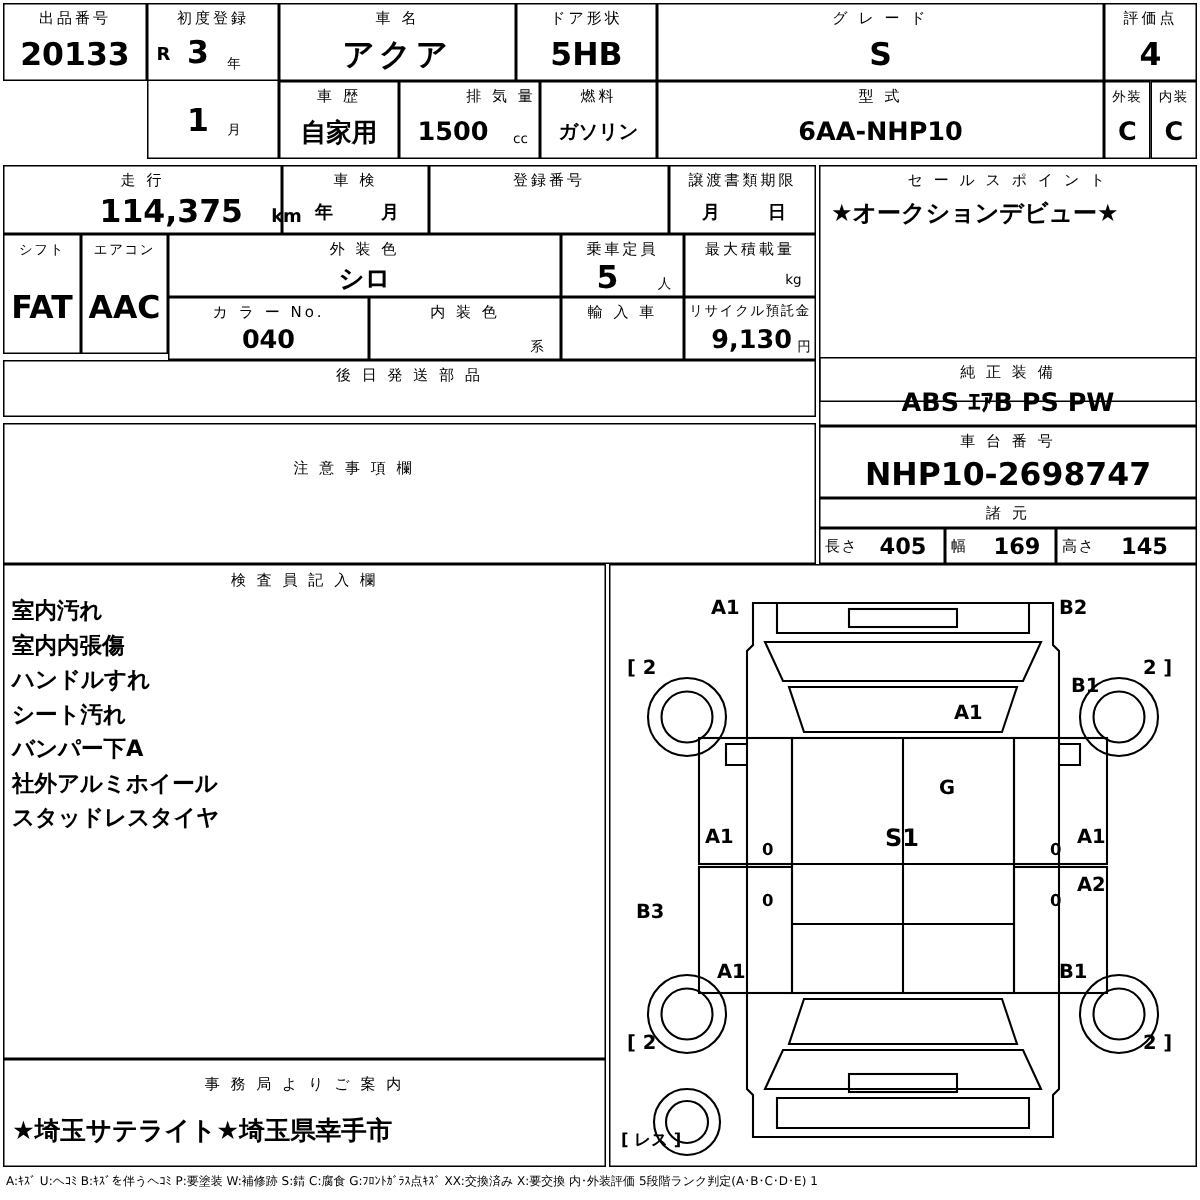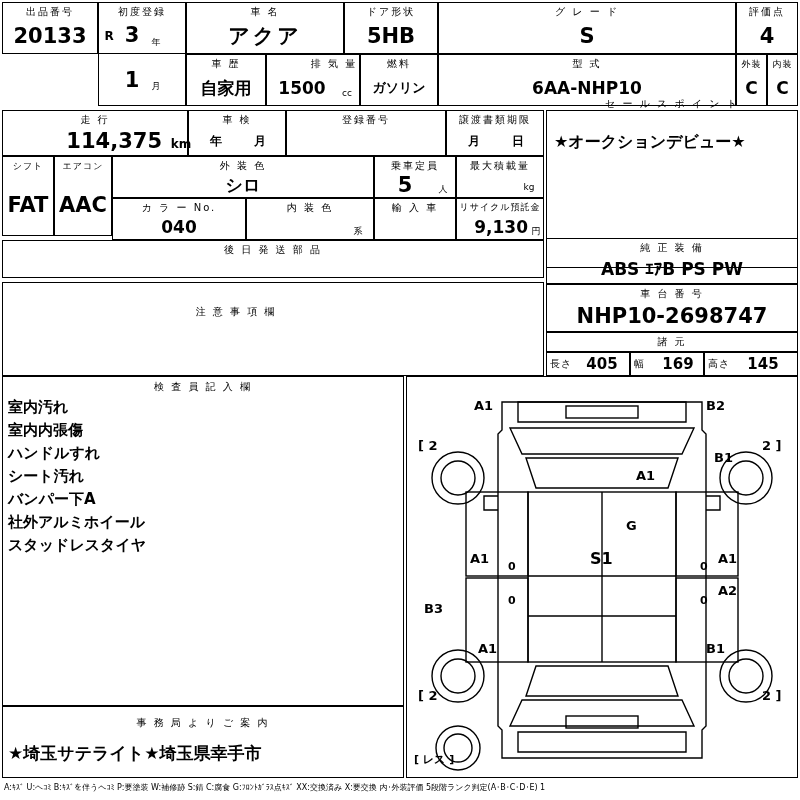--- a/index.html
+++ b/index.html
@@ -75,37 +75,37 @@
   <div class="lbl" style="left:736px;top:56px;width:31px;height:16px;font-size:9px;">外装</div>
   <div class="val med" style="left:736px;top:72px;width:31px;height:32px;">C</div>
 
   <div class="bx" style="left:767px;top:54px;width:31px;height:52px;"></div>
   <div class="lbl" style="left:767px;top:56px;width:31px;height:16px;font-size:9px;">内装</div>
   <div class="val med" style="left:767px;top:72px;width:31px;height:32px;">C</div>
 
   <div class="bx" style="left:2px;top:110px;width:186px;height:46px;"></div>
   <div class="lbl hdr" style="left:2px;top:112px;width:186px;height:15px;">走 行</div>
   <div class="val big" style="left:2px;top:126px;width:160px;height:29px;justify-content:flex-end;">114,375</div>
-  <div class="val" style="left:168px;top:134px;width:26px;height:20px;font-size:12px;">km</div>
+  <div class="val" style="left:178px;top:134px;width:26px;height:20px;font-size:12px;">km</div>
 
   <div class="bx" style="left:188px;top:110px;width:98px;height:46px;"></div>
   <div class="lbl hdr" style="left:188px;top:112px;width:98px;height:15px;">車 検</div>
   <div class="val sm" style="left:196px;top:128px;width:40px;height:26px;">年</div>
   <div class="val sm" style="left:240px;top:128px;width:40px;height:26px;">月</div>
 
   <div class="bx" style="left:286px;top:110px;width:160px;height:46px;"></div>
   <div class="lbl hdr" style="left:286px;top:112px;width:160px;height:15px;">登録番号</div>
 
   <div class="bx" style="left:446px;top:110px;width:98px;height:46px;"></div>
   <div class="lbl hdr" style="left:446px;top:112px;width:98px;height:15px;">譲渡書類期限</div>
   <div class="val sm" style="left:454px;top:128px;width:40px;height:26px;">月</div>
   <div class="val sm" style="left:498px;top:128px;width:40px;height:26px;">日</div>
 
   <div class="bx" style="left:546px;top:110px;width:252px;height:158px;"></div>
-  <div class="lbl hdr" style="left:546px;top:96px;width:252px;height:16px;">セ ー ル ス ポ イ ン ト</div>
+  <div class="lbl hdr" style="left:546px;top:112px;width:252px;height:16px;">セ ー ル ス ポ イ ン ト</div>
   <div class="txtline" style="left:554px;top:132px;font-size:16px;">★オークションデビュー★</div>
 
   <div class="bx" style="left:2px;top:156px;width:52px;height:80px;"></div>
   <div class="lbl" style="left:2px;top:158px;width:52px;height:16px;font-size:9px;">シフト</div>
   <div class="val big" style="left:2px;top:190px;width:52px;height:30px;">FAT</div>
 
   <div class="bx" style="left:54px;top:156px;width:58px;height:80px;"></div>
   <div class="lbl" style="left:54px;top:158px;width:58px;height:16px;font-size:9px;">エアコン</div>
   <div class="val big" style="left:54px;top:190px;width:58px;height:30px;">AAC</div>
 

